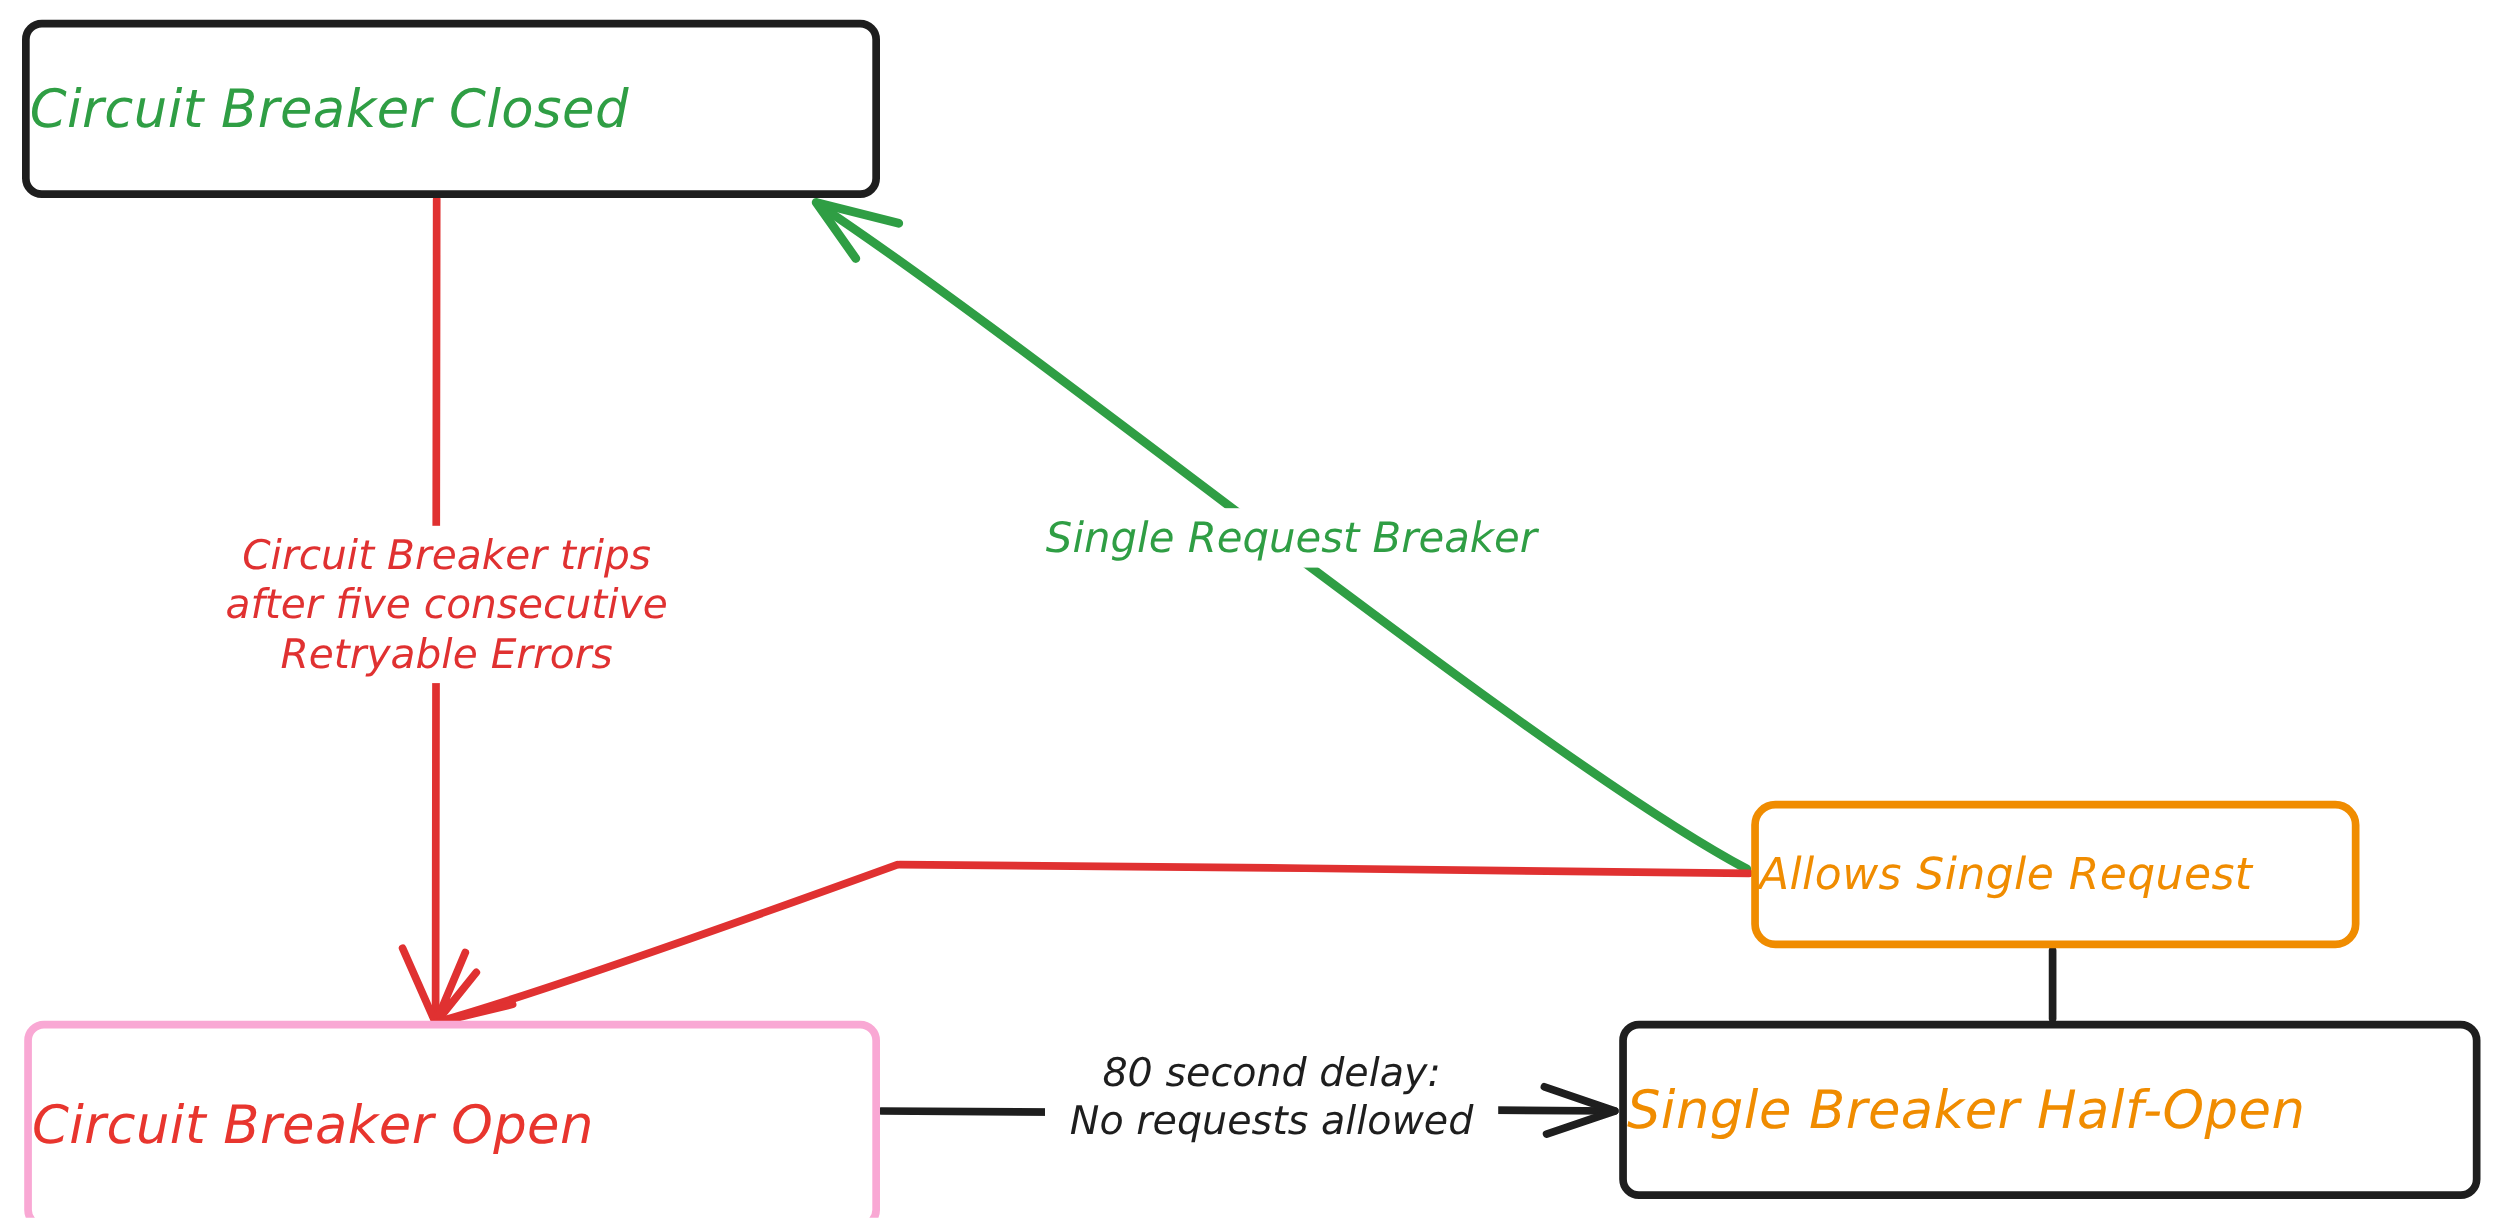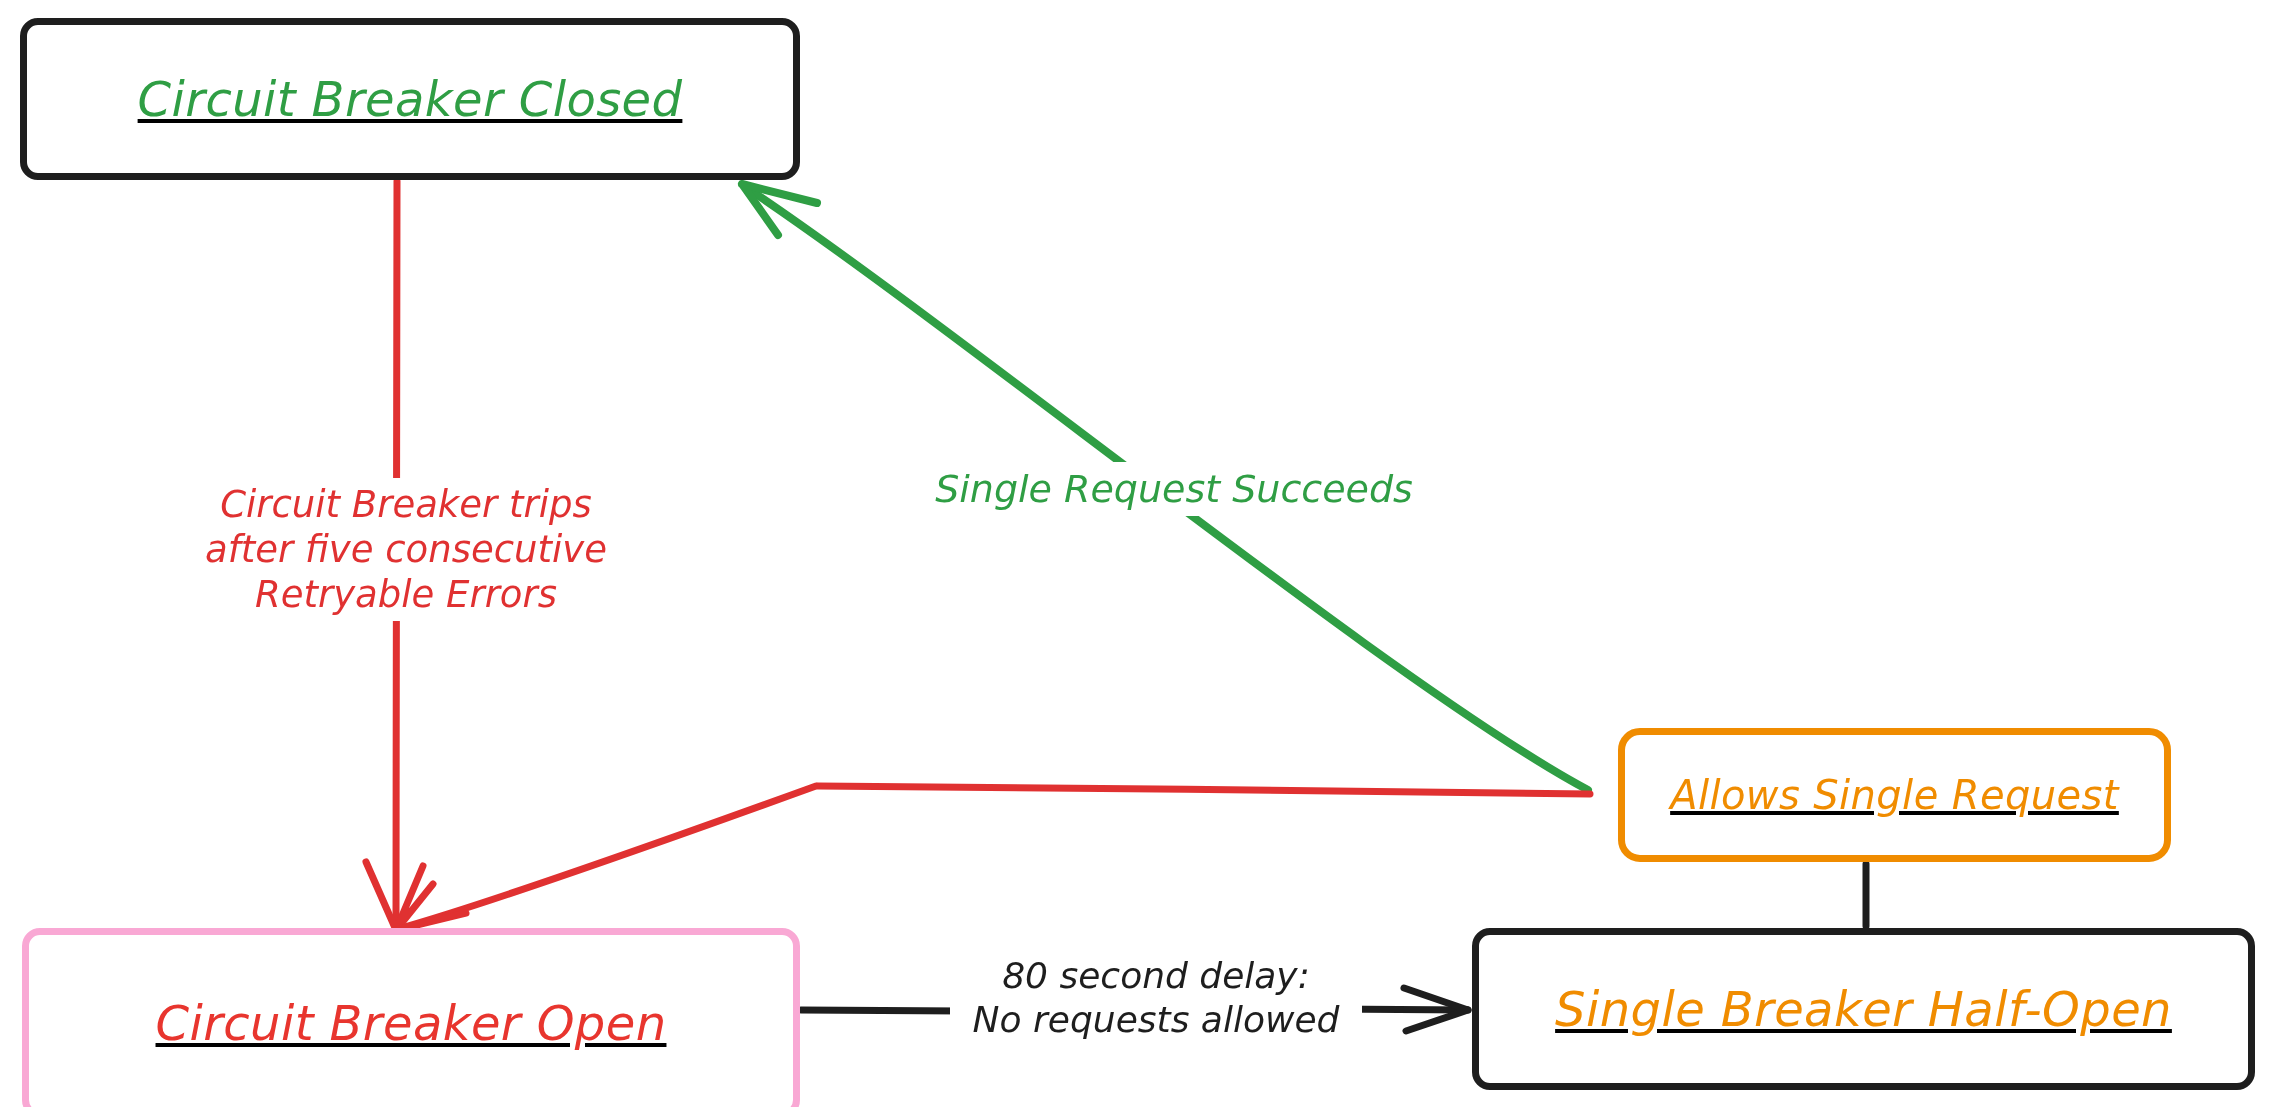--- a/index.html
+++ b/index.html
@@ -1,19 +1,19 @@
 <!DOCTYPE html>
 <html><head>
 <meta charset="utf-8">
 <style>
   html,body{margin:0;padding:0;background:#ffffff;}
   body{width:2272px;height:1107px;font-family:"DejaVu Sans",sans-serif;overflow:hidden;}
   #stage{position:relative;width:2272px;height:1107px;background:#fff;}
   svg.layer{position:absolute;left:0;top:0;width:2272px;height:1107px;}
-  .nodebox{position:absolute;box-sizing:border-box;display:flex;align-items:center;justify-content:center;background:#fff;border-radius:18px;text-decoration:underline;}
+  .nodebox{position:absolute;box-sizing:border-box;display:flex;align-items:center;justify-content:flex-start;background:#fff;border-radius:18px;}
   .nodelabel{font-family:"DejaVu Sans",sans-serif;font-style:italic;font-weight:400;letter-spacing:.4px;white-space:nowrap;}
   .edgelabel{position:absolute;font-family:"DejaVu Sans",sans-serif;font-style:italic;text-align:center;line-height:1.22;white-space:pre;background:#fff;}
 </style>
 </head>
 <body>
 
 <div id="stage">
 
   <svg class="layer" viewBox="0 0 2272 1107" xmlns="http://www.w3.org/2000/svg">
 
@@ -46,31 +46,31 @@
   </svg>
 
   <div class="nodebox" style="left:20px;top:18px;width:780px;height:162px;border:7px solid #1e1e1e;">
     <span class="nodelabel" style="color:#2f9e44;font-size:48px;">Circuit Breaker Closed</span>
   </div>
 
   <div class="nodebox" style="left:22px;top:928px;width:778px;height:190px;border:7px solid #f9a8d4;">
     <span class="nodelabel" style="color:#e8352e;font-size:48px;">Circuit Breaker Open</span>
   </div>
 
-  <div class="nodebox" style="left:1592px;top:728px;width:553px;height:134px;border:7px solid #f08c00;border-radius:22px;margin-left:26px;">
+  <div class="nodebox" style="left:1592px;top:728px;width:553px;height:134px;border:7px solid #f08c00;border-radius:22px;">
     <span class="nodelabel" style="color:#f08c00;font-size:40px;">Allows Single Request</span>
   </div>
 
   <div class="nodebox" style="left:1472px;top:928px;width:783px;height:162px;border:7px solid #1e1e1e;">
     <span class="nodelabel" style="color:#f08c00;font-size:48px;">Single Breaker Half-Open</span>
   </div>
 
   <div class="edgelabel" style="left:190px;top:478px;width:420px;color:#e03131;font-size:37px;padding:4px 6px;">Circuit Breaker trips
 after five consecutive
 Retryable Errors</div>
 
-  <div class="edgelabel" style="left:916px;top:462px;width:500px;color:#2f9e44;font-size:38px;padding:4px 8px;">Single Request Succeeds</div>
+  <div class="edgelabel" style="left:916px;top:462px;width:500px;color:#2f9e44;font-size:38px;padding:4px 8px;">Single Request Breaker</div>
 
 
   <div class="edgelabel" style="left:950px;top:952px;width:400px;color:#1e1e1e;font-size:36px;padding:2px 6px;">80 second delay:
 No requests allowed</div>
 
 </div>
 
 </body></html>

